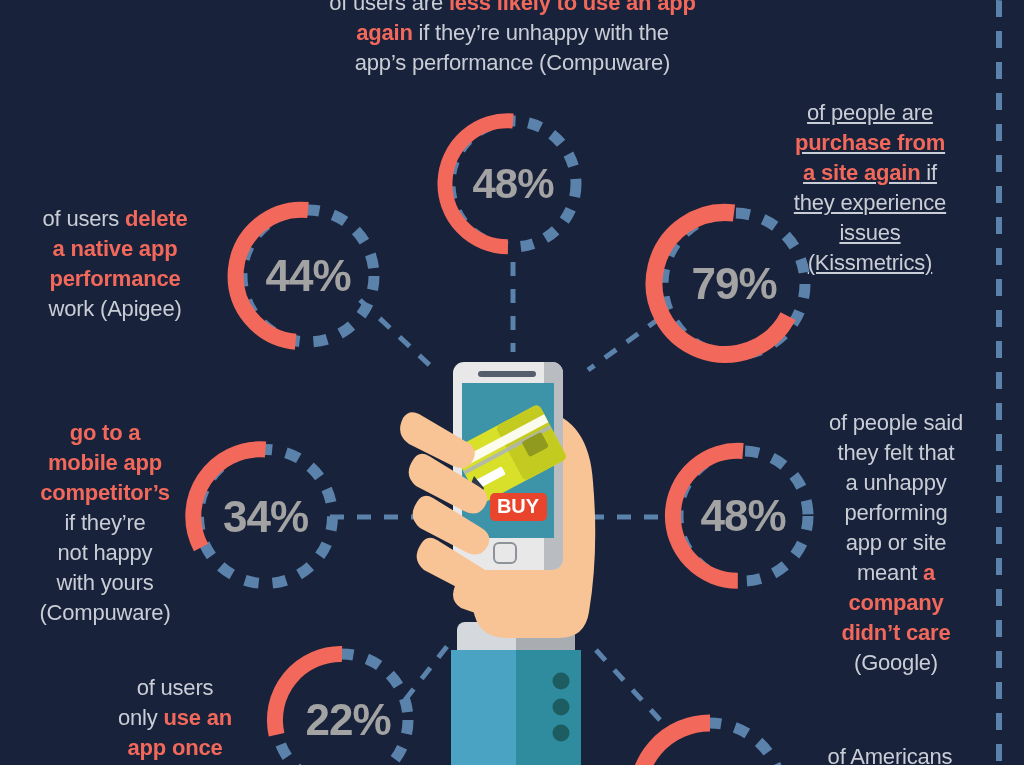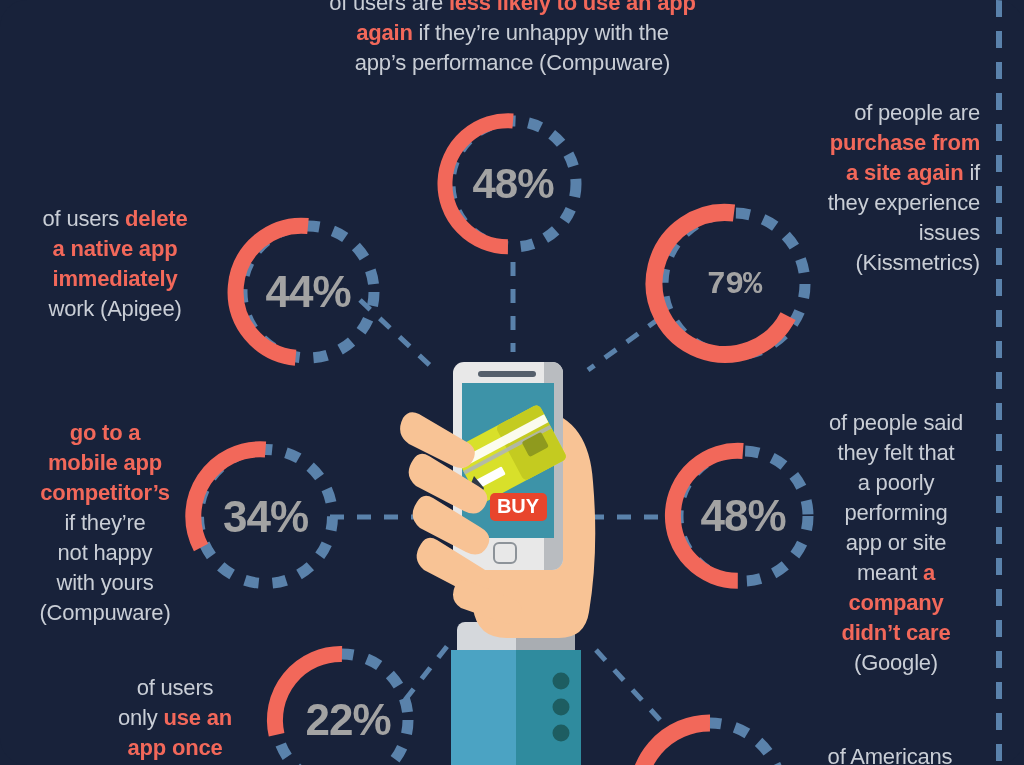--- a/index.html
+++ b/index.html
@@ -23,21 +23,21 @@
     font-size: 22px;
     line-height: 30px;
     font-weight: 400;
     letter-spacing: -0.2px;
   }
   .stat-text b, .hl {
     color: #f2685a;
     font-weight: 700;
   }
   .t-center { text-align: center; }
-  .t-right  { text-align: right; }
+  .t-right  { text-align: center; text-decoration: underline; }
 
   .donut {
     position: absolute;
   }
   .donut svg { display: block; overflow: visible; }
   .donut-label {
     position: absolute;
     inset: 0;
     display: flex;
     align-items: center;
@@ -102,25 +102,25 @@
       <path d="M 76 13 A 63 63 0 1 0 70.9 138.8" fill="none" stroke="#f2685a" stroke-width="15" stroke-linecap="butt"></path>
     </svg>
     <div class="donut-label" style="font-size:42px;">48%</div>
   </div>
 
   <div class="stat-text t-center" style="left:15px; top:204px; width:200px;">
     <div>
       <span>of users </span><b>delete</b>
     </div>
     <div><b>a native app</b></div>
-    <div><b>immediately</b></div>
+    <div><b>performance</b></div>
     <div><span>work (Apigee)</span></div>
   </div>
 
-  <div class="donut" style="left:228px; top:212px; width:160px; height:160px;text-align:center;">
+  <div class="donut" style="left:228px; top:196px; width:160px; height:160px;text-align:center;">
     <svg width="160" height="160" viewBox="0 0 160 160" xmlns="http://www.w3.org/2000/svg">
       <circle cx="80" cy="80" r="66" fill="none" stroke="#5a82ab" stroke-width="11" stroke-dasharray="14 14"></circle>
       <path d="M 80 14 A 66 66 0 1 0 67.6 145.8" fill="none" stroke="#f2685a" stroke-width="16" stroke-linecap="butt"></path>
     </svg>
     <div class="donut-label" style="font-size:44px;">44%</div>
   </div>
 
   <div class="stat-text t-right" style="left:760px; top:98px; width:220px; line-height:30px;">
     <div><span>of people are</span></div>
     <div><b>purchase from</b></div>
@@ -128,21 +128,21 @@
     <div><span>they experience</span></div>
     <div><span>issues</span></div>
     <div><span>(Kissmetrics)</span></div>
   </div>
 
   <div class="donut" style="left:648px; top:198px; width:172px; height:172px;">
     <svg width="172" height="172" viewBox="0 0 172 172" xmlns="http://www.w3.org/2000/svg">
       <circle cx="86" cy="86" r="71" fill="none" stroke="#5a82ab" stroke-width="11" stroke-dasharray="14 14"></circle>
       <path d="M 86 15 A 71 71 0 1 0 140.1 118.1" fill="none" stroke="#f2685a" stroke-width="17" stroke-linecap="butt"></path>
     </svg>
-    <div class="donut-label" style="font-size:32px;font-family:Liberation Mono, monospace;">79%</div>
+    <div class="donut-label" style="font-size:44px;">79%</div>
   </div>
 
   <div class="stat-text t-center" style="left:15px; top:418px; width:180px;">
     <div><b>go to a</b></div>
     <div><b>mobile app</b></div>
     <div><b>competitor’s</b></div>
     <div><span>if they’re</span></div>
     <div><span>not happy</span></div>
     <div><span>with yours</span></div>
     <div><span>(Compuware)</span></div>
@@ -152,21 +152,21 @@
     <svg width="163" height="163" viewBox="0 0 163 163" xmlns="http://www.w3.org/2000/svg">
       <circle cx="81.5" cy="81.5" r="67" fill="none" stroke="#5a82ab" stroke-width="11" stroke-dasharray="14 14"></circle>
       <path d="M 81.5 14.5 A 67 67 0 0 0 17.0 112.5" fill="none" stroke="#f2685a" stroke-width="16" stroke-linecap="butt"></path>
     </svg>
     <div class="donut-label" style="font-size:44px;">34%</div>
   </div>
 
   <div class="stat-text t-center" style="left:800px; top:408px; width:192px;">
     <div><span>of people said</span></div>
     <div><span>they felt that</span></div>
-    <div><span>a poorly</span></div>
+    <div><span>a unhappy</span></div>
     <div><span>performing</span></div>
     <div><span>app or site</span></div>
     <div><span>meant </span><b>a</b></div>
     <div><b>company</b></div>
     <div><b>didn’t care</b></div>
     <div><span>(Google)</span></div>
   </div>
 
   <div class="donut" style="left:664px; top:437px; width:158px; height:158px;">
     <svg width="158" height="158" viewBox="0 0 158 158" xmlns="http://www.w3.org/2000/svg">

